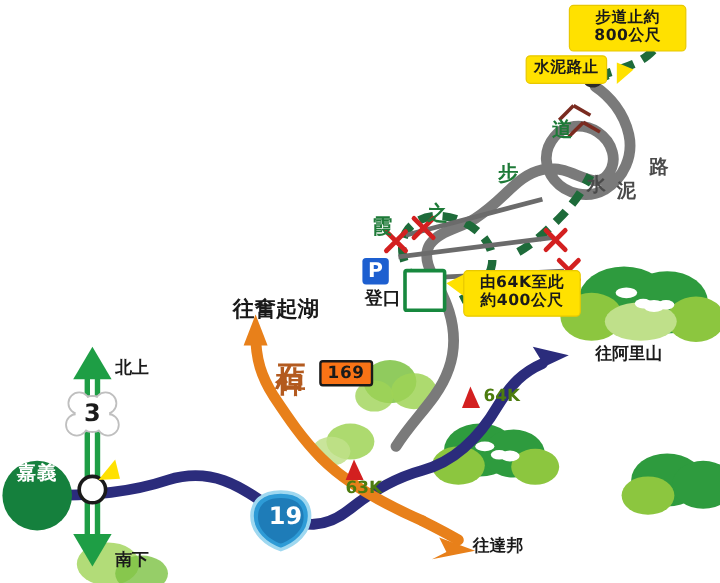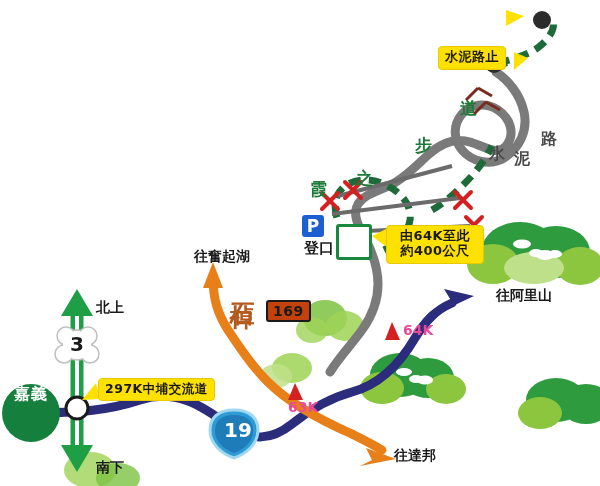--- a/index.html
+++ b/index.html
@@ -14,27 +14,27 @@
            border-radius:4px;padding:3px 6px 4px 6px;color:#1a1a1a;
            font-weight:bold;font-size:13px;letter-spacing:0.5px;
            text-align:center;line-height:1.15;}
   .callout .l2{display:block;}
 
   
   .cjk{font-family:"DejaVu Sans","Liberation Sans",sans-serif;font-weight:bold;}
   .t-black{color:#1a1a1a;}
   .t-green{color:#1E7A38;}
   .t-grey{color:#4a4a4a;}
-  .t-red{color:#ec4899;}
+  .t-red{color:#4d7c0f;}
 
   .node-city{position:absolute;width:58px;height:58px;border-radius:50%;
              background:#15803d;display:flex;justify-content:center;}
   .node-city span{color:#fff;font-size:16px;font-weight:bold;letter-spacing:1px;}
 
-  .shield-169{position:absolute;background:#c2410c;border:2px solid #1a1a1a;
+  .shield-169{position:absolute;background:#f97316;border:2px solid #1a1a1a;
               border-radius:3px;padding:1px 5px;font-size:14px;font-weight:bold;
               color:#1a1a1a;letter-spacing:0.5px;}
 
   .icon-p{position:absolute;width:22px;height:22px;background:#1D5FD0;
           border-radius:3px;display:flex;align-items:center;justify-content:center;
           color:#fff;font-weight:bold;font-size:17px;line-height:1;}
   .icon-trailhead{position:absolute;width:30px;height:30px;background:#ffffff;
           border:3px solid #17883E;border-radius:3px;
           display:flex;align-items:center;justify-content:center;}
 
@@ -213,44 +213,45 @@
     <polygon points="96,383 82,400 100,399" fill="#FFE100"></polygon>
 
     <g transform="translate(341,229) scale(0.95)">
       <circle cx="10" cy="3.5" r="2.6" fill="#17883E"></circle>
       <path d="M9,7 L12,7 L13.6,13 L12,19 L13.6,24 L11.6,24 L9.6,19.5 L7.6,24 L5.8,24 L7.6,18 L6,12 Z" fill="#17883E"></path>
       <path d="M12,8 L16,11" stroke="#17883E" stroke-width="1.7" fill="none"></path>
       <path d="M16,6 L16,24" stroke="#17883E" stroke-width="1.3" fill="none"></path>
     </g>
   </svg>
 
+  <div class="callout cjk" style="left:474px; top:4px; width:84px;">
+    <span>步道止約</span>
+    <span class="l2">800公尺</span>
+  </div>
 
   <div class="callout cjk" style="left:438px; top:46px;">
     <span>水泥路止</span>
   </div>
 
   <div class="callout cjk" style="left:386px; top:225px; width:84px;">
     <span>由64K至此</span>
     <span class="l2">約400公尺</span>
   </div>
 
-  <div class="callout cjk" style="left:98px; top:378px; font-size:12.5px;">
-    <span>297K中埔交流道</span>
-  </div>
 
   <div class="lbl cjk t-green" style="left:310px; top:181px; font-size:17px;">霞</div>
   <div class="lbl cjk t-green" style="left:356px; top:170px; font-size:17px;">之</div>
   <div class="lbl cjk t-green" style="left:415px; top:137px; font-size:17px;">步</div>
   <div class="lbl cjk t-green" style="left:460px; top:100px; font-size:17px;">道</div>
 
   <div class="lbl cjk t-grey" style="left:489px; top:146px; font-size:16px;">水</div>
   <div class="lbl cjk t-grey" style="left:514px; top:151px; font-size:16px;">泥</div>
   <div class="lbl cjk t-grey" style="left:541px; top:131px; font-size:16px;">路</div>
 
-  <div class="lbl cjk t-black" style="left:194px; top:249px; font-size:14px;">往奮起湖</div>
+  <div class="lbl cjk t-black" style="left:194px; top:249px; font-size:18px;">往奮起湖</div>
   <div class="lbl cjk t-black" style="left:496px; top:288px; font-size:14px;">往阿里山</div>
   <div class="lbl cjk t-black" style="left:394px; top:448px; font-size:14px;text-align:center;">往達邦</div>
 
   <div class="big-v cjk" style="left:229px; top:283px;">
     <div style="writing-mode:vertical-rl;text-orientation:upright;letter-spacing:2px;">石棹</div>
   </div>
 
   <div class="lbl cjk t-black" style="left:304px; top:241px; font-size:15px;">登口</div>
 
   <div class="node-city" style="left:2px; top:384px;">

